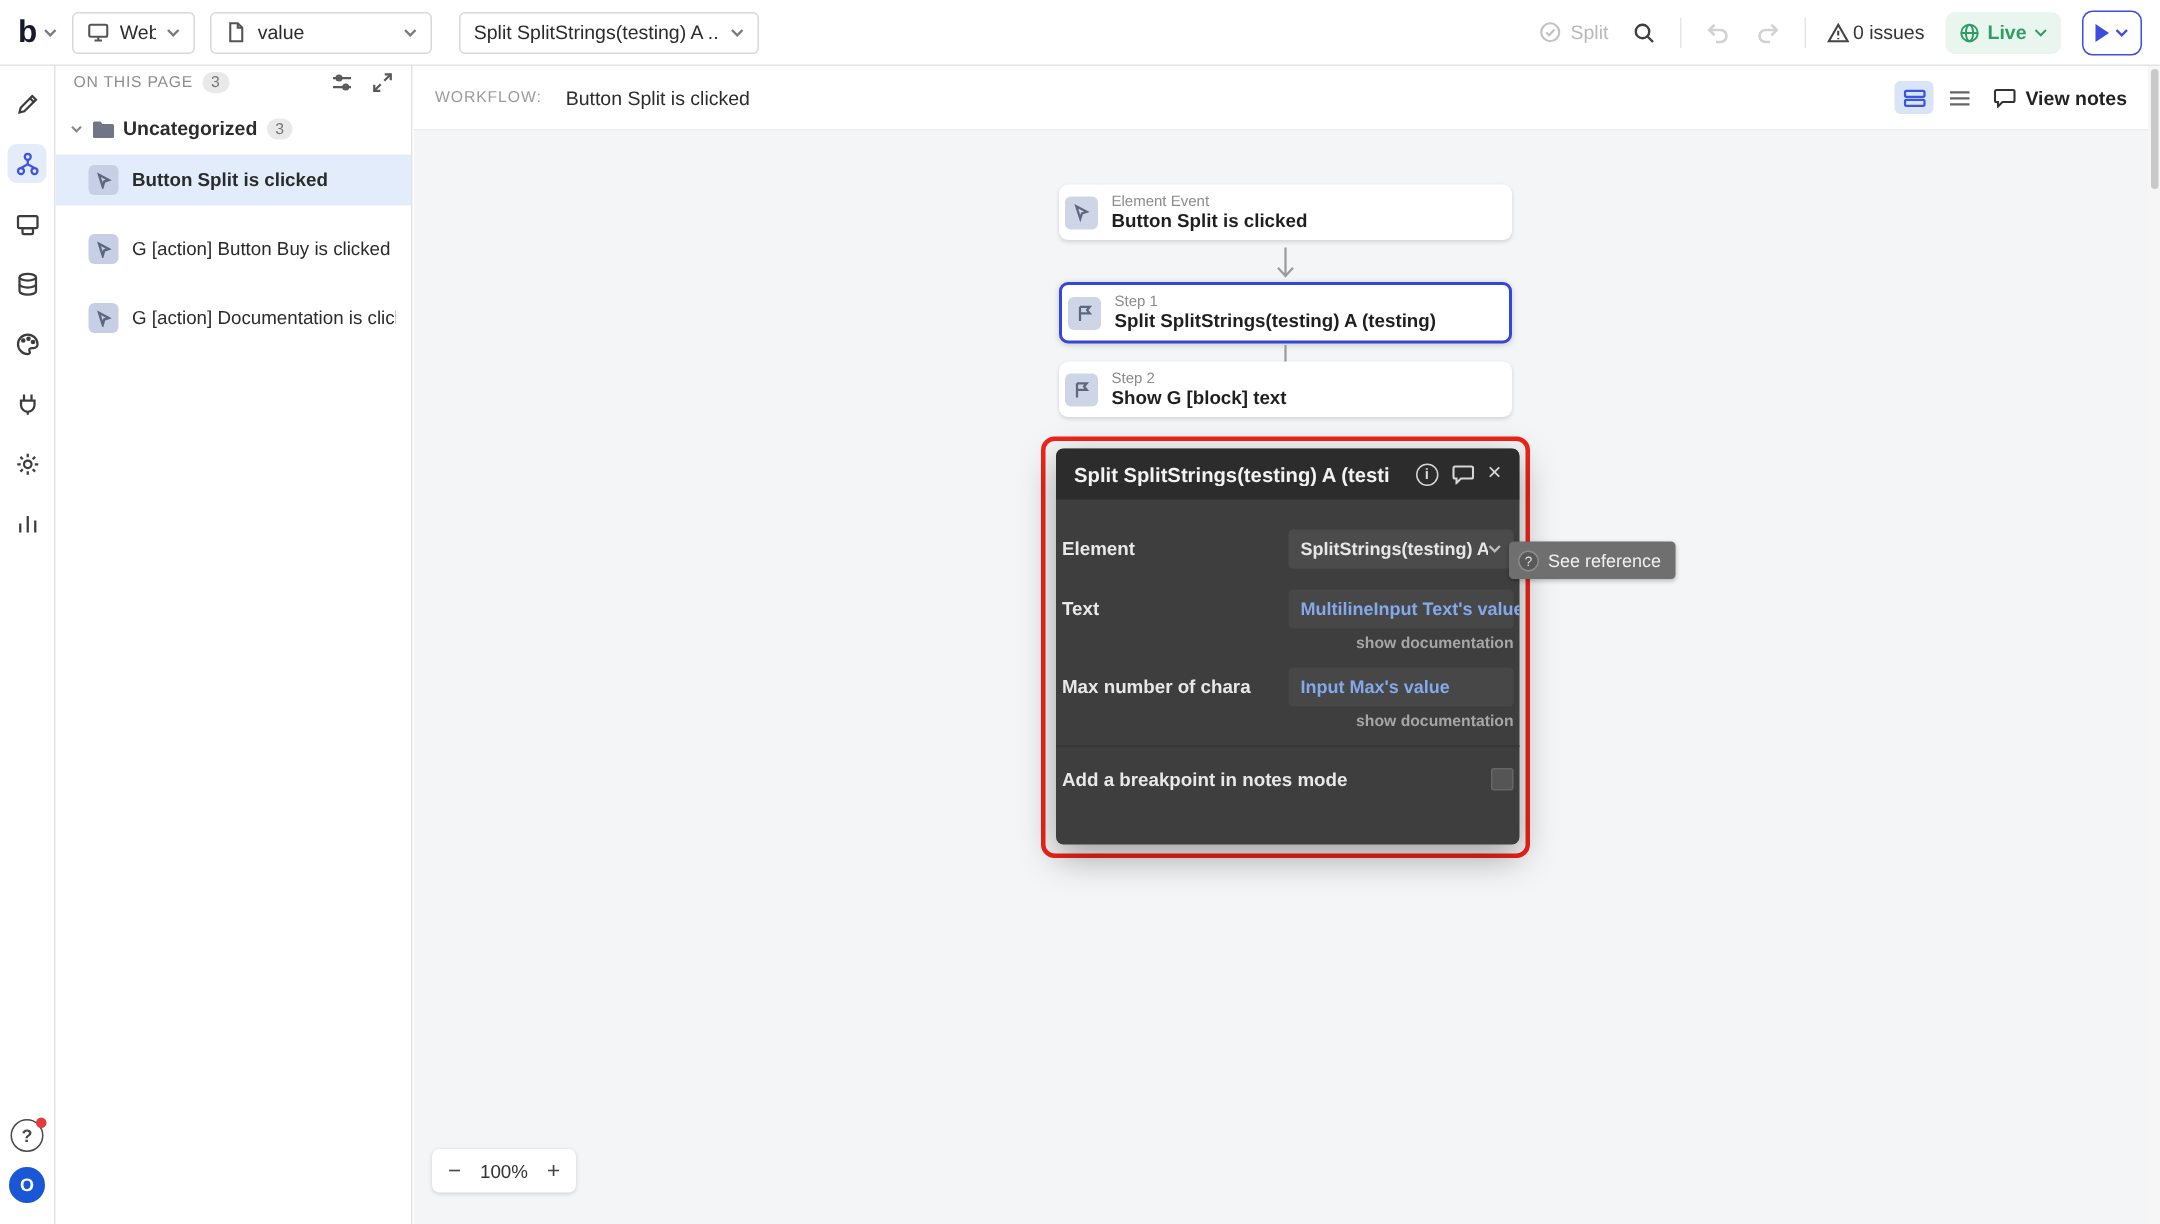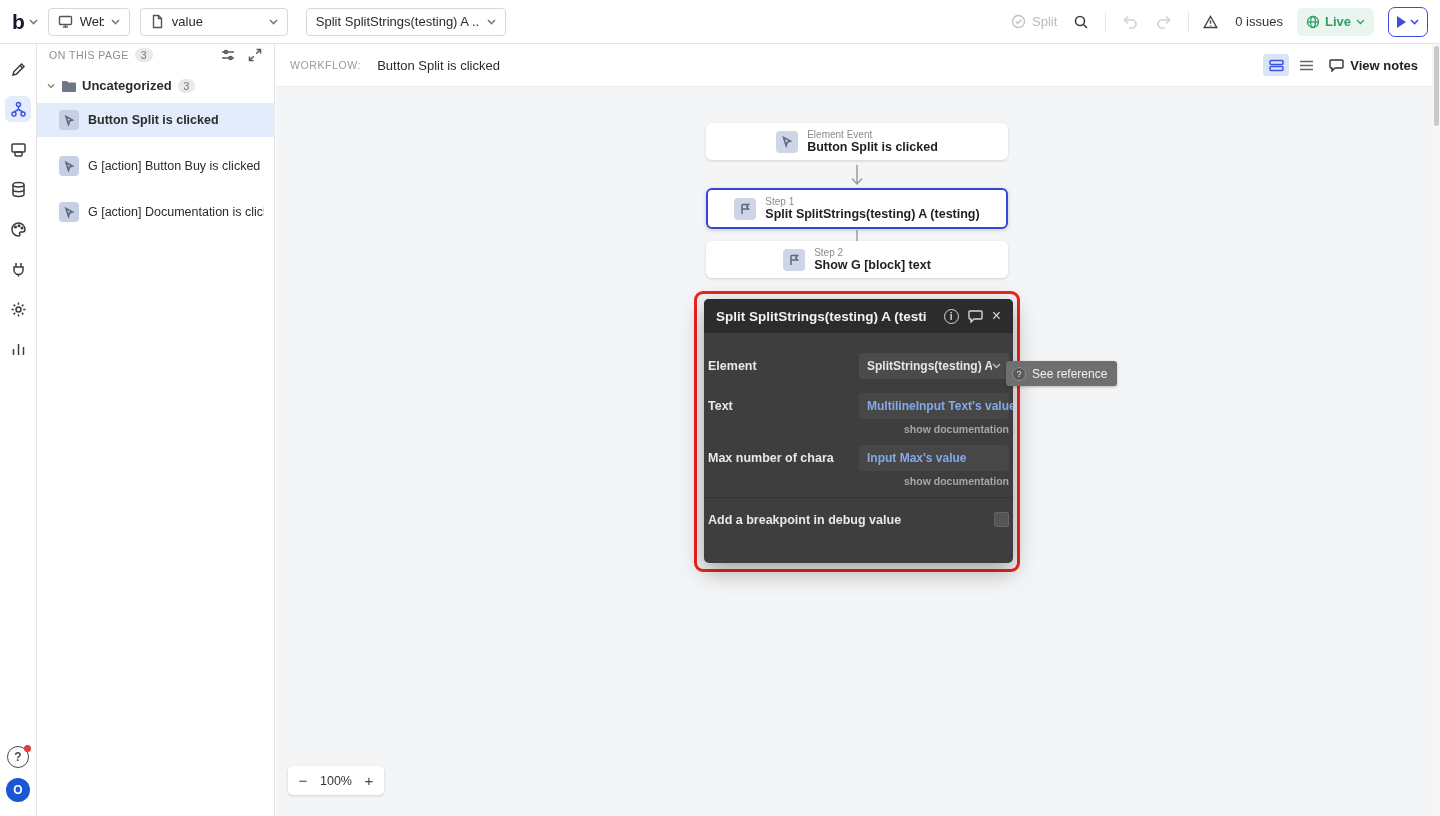--- a/index.html
+++ b/index.html
@@ -24,21 +24,21 @@
   .tb-ic { width:15px; height:15px; flex:none; }
   .tb-ic * { fill:none; stroke:#555; stroke-width:1.4; }
   .tb-right { margin-left:auto; display:flex; align-items:center; gap:14px; padding-right:12px; }
   .saved { display:flex; align-items:center; gap:6px; color:#b9b9b9; font-size:13px; }
   .saved svg { width:15px; height:15px; } .saved svg * { fill:none; stroke:#c2c2c2; stroke-width:1.4; }
   .iconbtn { background:none; border:none; cursor:pointer; display:flex; align-items:center; padding:2px; }
   .iconbtn svg { width:16px; height:16px; }
   .search-ic * { fill:none; stroke:#3f3f3f; stroke-width:1.6; }
   .undo-ic *, .redo-ic * { fill:none; stroke:#d2d2d2; stroke-width:1.7; }
   .tb-vsep { width:1px; height:20px; background:#e6e6e6; }
-  .issues { display:flex; align-items:center; gap:17px; font-size:13px; color:#333; cursor:pointer; }
+  .issues { display:flex; align-items:center; gap:2px; font-size:13px; color:#333; cursor:pointer; }
   .issues svg { width:15px; height:14px; } .issues svg * { fill:none; stroke:#444; stroke-width:1.4; }
   .live-btn { display:flex; align-items:center; gap:5px; height:28px; padding:0 9px; border:none;
               border-radius:6px; background:#e9f5ef; color:#2f9e62; font-size:13px; font-weight:bold;
               cursor:pointer; font-family:inherit; }
   .live-btn svg * { stroke:#2f9e62; fill:none; stroke-width:1.3; }
   .live-btn .chev polyline { stroke:#2f9e62; }
   .run-btn { display:flex; align-items:center; gap:4px; height:30px; padding:0 8px; background:#fff;
              border:1.5px solid #3c4ddf; border-radius:7px; cursor:pointer; }
   .run-btn .play { width:0; height:0; border-left:9px solid #3c4ddf; border-top:6px solid transparent;
                    border-bottom:6px solid transparent; }
@@ -100,21 +100,21 @@
   .vt-btn.active svg * { fill:none; stroke:#3b55e0; stroke-width:1.5; }
   .vt-btn svg * { fill:none; stroke:#666; stroke-width:1.5; }
   .view-notes { display:flex; align-items:center; gap:6px; background:none; border:none; font-size:13px;
                 font-weight:bold; color:#222; cursor:pointer; font-family:inherit; }
   .view-notes svg { width:15px; height:14px; } .view-notes svg * { fill:none; stroke:#333; stroke-width:1.4; }
   .canvas-body { position:absolute; top:43px; left:0; width:100%; height:729px; }
 
   
   .node { position:absolute; left:430px; width:302px; background:#fff; border-radius:6px;
           box-shadow:0 1px 3px rgba(0,0,0,.14); display:flex; align-items:center; gap:9px;
-          padding:6px 4px; cursor:pointer;justify-content:center; }
+          padding:6px 4px; cursor:pointer; }
   .node.selected { border:2px solid #3646d7; box-shadow:0 1px 4px rgba(0,0,0,.18); }
   .node-chip { width:22px; height:22px; border-radius:4px; background:#cdd5e6; flex:none;
                display:flex; align-items:center; justify-content:center; }
   .node-chip svg { width:12px; height:12px; } .node-chip svg * { fill:none; stroke:#5d6880; stroke-width:1.5; }
   .node-kind { font-size:10px; color:#8b8b8b; }
   .node-title { font-size:12.5px; font-weight:bold; color:#1f1f1f; white-space:nowrap; }
   .flow-arrow { position:absolute; left:574px; width:14px; height:24px; }
   .flow-arrow path { fill:none; stroke:#9c9c9c; stroke-width:1.5; }
 
   
@@ -500,21 +500,21 @@
             <div class="doc-line">show documentation</div>
             <div class="prow">
               <span class="prow-label">Max number of chara</span>
               <span class="pfield expr">
                 <span>Input Max's value</span>
               </span>
             </div>
             <div class="doc-line">show documentation</div>
             <div class="prop-sep"></div>
             <div class="brow">
-              <span class="prow-label">Add a breakpoint in debug value</span>
+              <span class="prow-label">Add a breakpoint in notes mode</span>
               <span class="checkbox"></span>
             </div>
           </div>
         </div>
       </div>
 
       <div class="see-ref">
         <span class="mini-circ">?</span>
         <span>See reference</span>
       </div>

